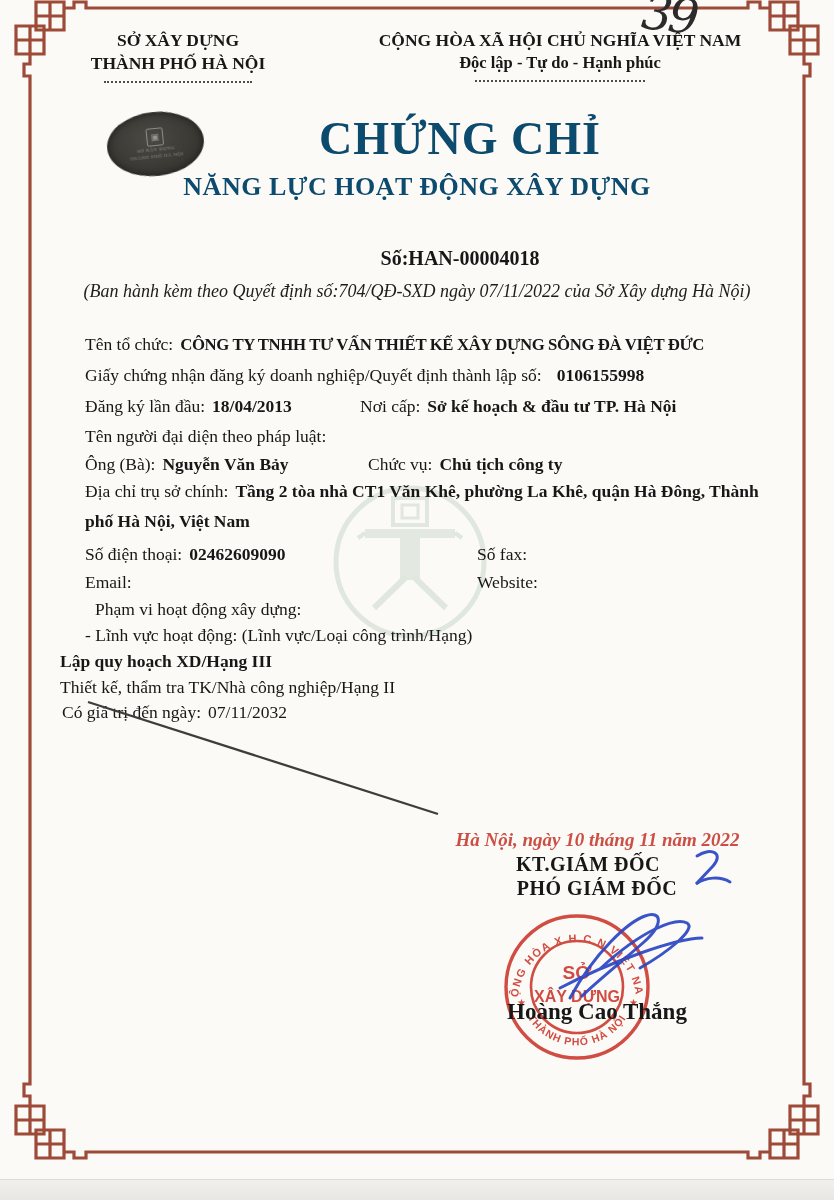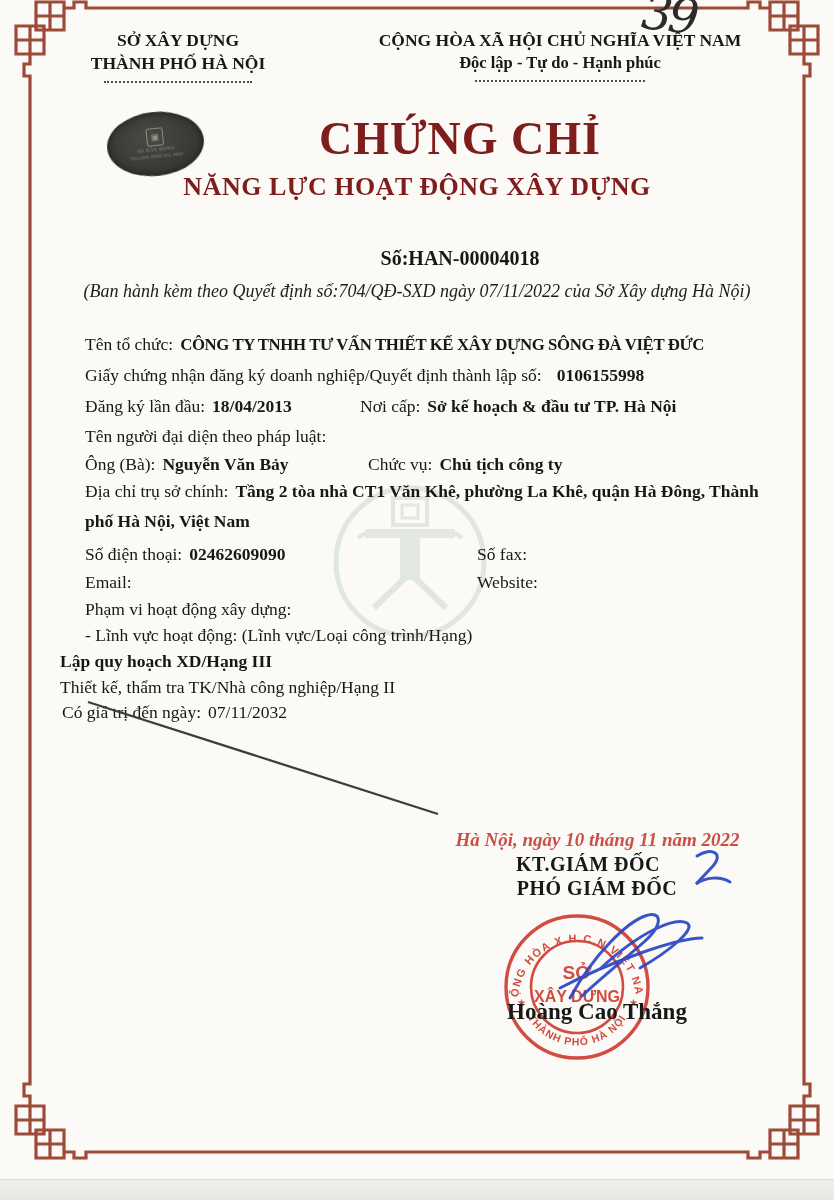--- a/index.html
+++ b/index.html
@@ -4,21 +4,21 @@
 <style>
   html,body{margin:0;padding:0;background:#e4e3e0;}
   .page{
     position:relative;width:834px;height:1200px;margin:0 auto;
     background:#fbfaf6;overflow:hidden;
     font-family:"Liberation Serif","DejaVu Serif",serif;color:#171717;
   }
   .abs{position:absolute;}
   .ctr{text-align:center;}
   .b{font-weight:bold;}
-  .red{color:#7f1d1d;}
+  .red{color:#0c4a6e;}
   svg.layer{position:absolute;left:0;top:0;pointer-events:none;}
 
   
   .hw-number{
     left:642px;top:-14px;font-family:"DejaVu Serif",serif;font-style:italic;
     font-size:48px;color:#2b2b2b;transform:rotate(7deg);letter-spacing:-4px;
   }
 
   
   .hdr-left{left:70px;top:30px;width:216px;}
@@ -62,21 +62,21 @@
   .firstreg-line{top:388px;}
   .firstreg-line .col2{left:275px;text-align:right;}
   .rep-line{top:418px;}
   .person-line{top:446px;}
   .person-line .col2{left:283px;}
   .addr-line{top:476px;white-space:normal;height:60px;line-height:30px;}
   .phone-line{top:536px;}
   .phone-line .col2{left:392px;}
   .email-line{top:564px;}
   .email-line .col2{left:392px;}
-  .scope-line{top:591px;}
+  .scope-line{top:591px;margin-left:10px;}
   .field-line{top:617px;}
   .cap1-line{top:643px;font-weight:bold;}
   .cap2-line{top:669px;font-weight:normal;}
   .valid-line{top:694px;}
 
   
   .date-line{left:415px;top:829px;width:365px;font-size:19px;font-style:italic;
     color:#cc4f45;font-weight:bold;}
   .kt-line{left:418px;top:853px;width:340px;font-size:20px;font-weight:bold;letter-spacing:.5px;}
   .pho-line{left:421px;top:877px;width:352px;font-size:20px;font-weight:bold;letter-spacing:.5px;}

